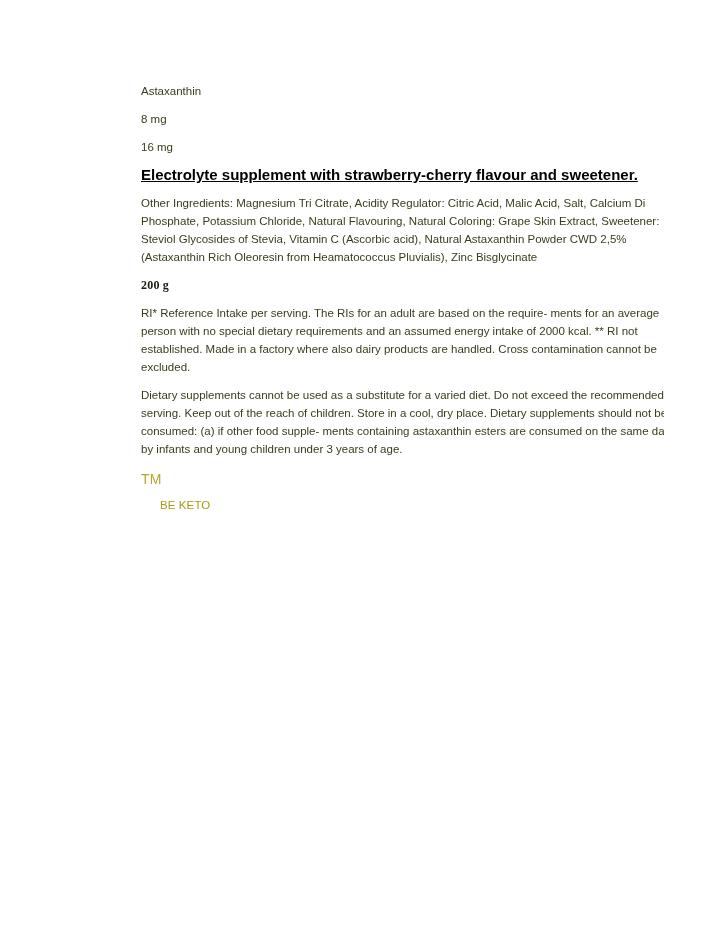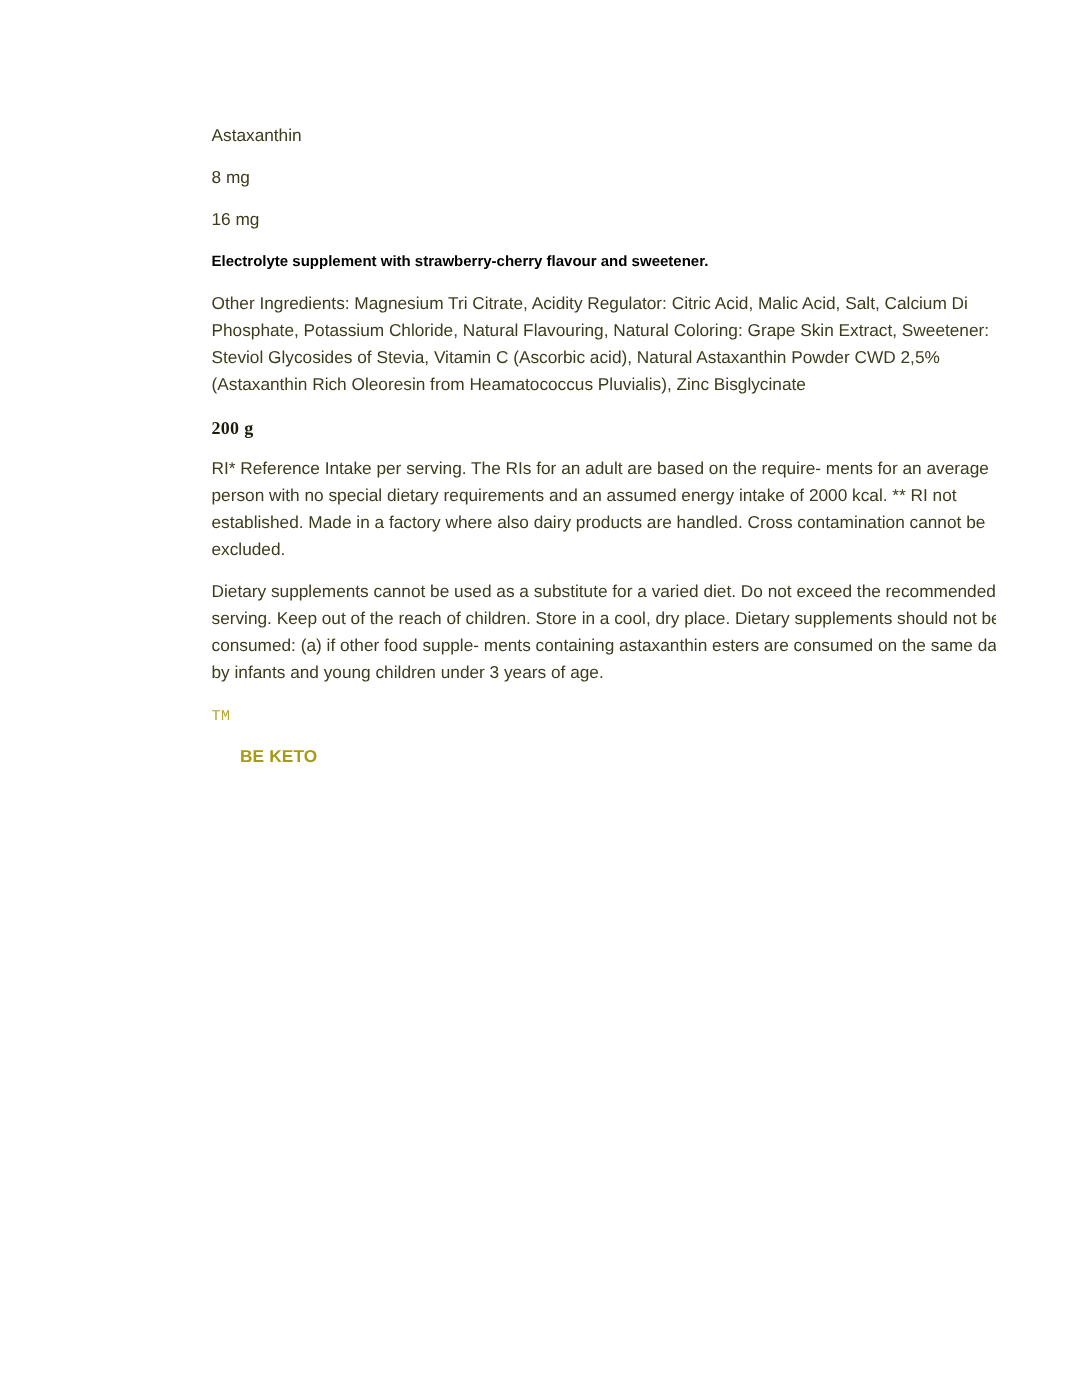--- a/index.html
+++ b/index.html
@@ -51,53 +51,54 @@
   }
 
   
   .line.tight {
     margin-bottom: 10px;
   }
 
   
   .heading {
     font-family: "Liberation Sans", sans-serif;
-    font-size: 10px;
+    font-size: 15px;
     line-height: 18px;
     font-weight: bold;
     color: #000000;
     margin: 0 0 10px 0;
+    text-decoration: underline;
   }
 
   
   .serif-bold {
     font-family: "Liberation Serif", "DejaVu Serif", serif;
     font-size: 12px;
     line-height: 18px;
     font-weight: bold;
     color: #1c1c0c;
     margin: 0 0 10px 0;
     letter-spacing: 0.2px;
   }
 
   
   .brand-tm {
-    font-family: Liberation Mono, monospace;
-    font-size: 10px;
+    font-family: Liberation Sans, sans-serif;
+    font-size: 14px;
     line-height: 18px;
     color: #b5a52c;
     margin: 0 0 8px 0;
     letter-spacing: 0.3px;
   }
 
   .brand-name {
     font-family: "Liberation Sans", sans-serif;
     font-size: 11.5px;
     line-height: 18px;
-    font-weight: bold;
+    font-weight: normal;
     color: #a89a16;
     margin: 0;
     letter-spacing: 0.1px;
     padding-left: 19px;
   }
   .gap-md { margin-bottom: 12px; }
 </style>
 </head>
 <body>
 

